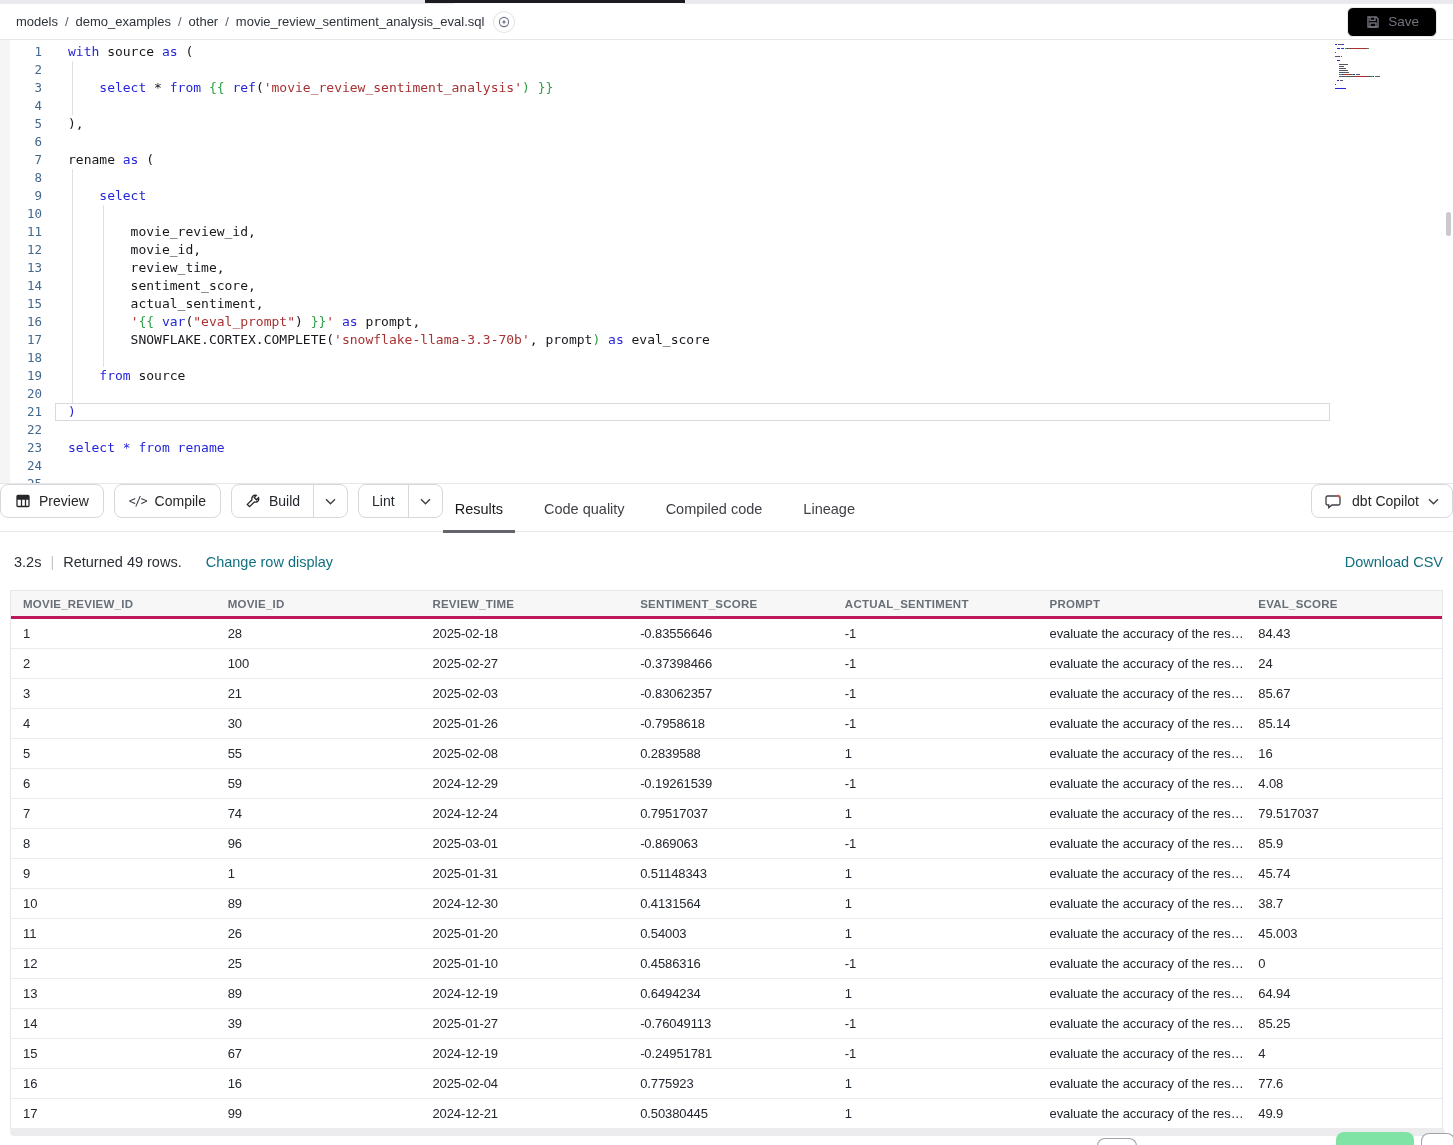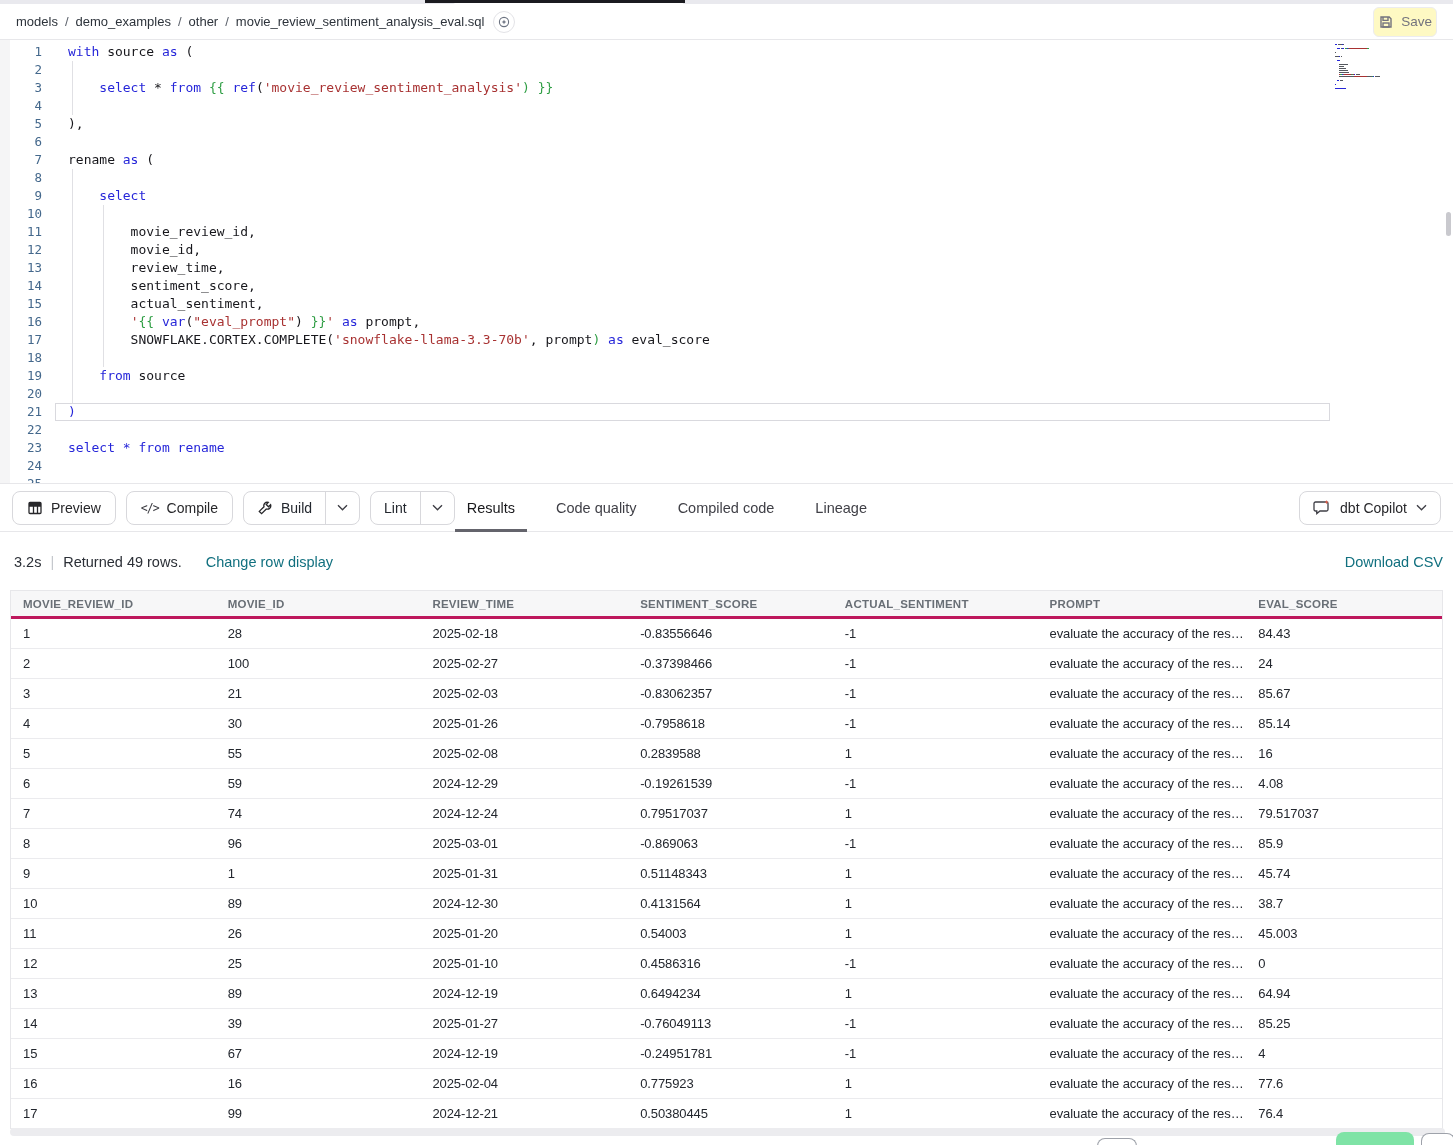--- a/index.html
+++ b/index.html
@@ -13,21 +13,21 @@
   #topstrip .seg-dark { position:absolute; left:425px; top:0; width:260px; height:3px; background:#1b1b20; }
 
   
   #header { position:absolute; left:0; top:4px; width:1453px; height:36px; background:#fff;
     border-bottom:1px solid #e7e7ea; display:flex; align-items:center; padding:0 16px; }
   #breadcrumb { display:flex; align-items:center; gap:7px; font-size:13px; color:#2d333b;justify-content:center; }
   .bc-seg { cursor:pointer; }
   .bc-sep { color:#5b616b; }
   #copilot-badge { width:22px; height:22px; border-radius:50%; border:1px solid #e3e3e7;
     display:flex; align-items:center; justify-content:center; margin-left:9px; cursor:pointer; background:#fff; }
-  #save-btn { margin-left:auto; height:30px; padding:0 4px; background:#fef9c3; border:1px solid #ececef;
+  #save-btn { margin-left:auto; height:30px; padding:0 17px; background:#000000; border:1px solid #ececef;
     border-radius:6px; display:flex; align-items:center; gap:7px; font-size:13.5px; color:#73737e; cursor:pointer; }
 
   
   #editor { position:absolute; left:0; top:40px; width:1453px; height:443px; background:#fff; overflow:hidden; }
   #gutter-strip { position:absolute; left:0; top:0; width:10px; height:443px; background:#f5f5f6; }
   #code-lines { position:absolute; left:0; top:3px; width:1453px; }
   .cl { position:relative; height:18px; line-height:18px; white-space:pre;
     font-family:"DejaVu Sans Mono", monospace; font-size:13px; }
   .cl .ln { position:absolute; left:10px; top:0; width:32px; text-align:right; color:#44688c; font-size:12.5px; }
   .cl .ct { position:absolute; left:68px; top:0; }
@@ -43,21 +43,21 @@
 
   #minimap { position:absolute; right:8px; top:4px; width:112px; height:54px; cursor:pointer; }
   .mrow { position:relative; height:2px; }
   .mrow i { position:absolute; top:0; height:1.4px; display:block; }
   .mb-k { background:#2626d9; } .mb-s { background:#a83232; } .mb-j { background:#2f9e44; } .mb-p { background:#55585e; }
 
   #editor-vscroll { position:absolute; right:2px; top:172px; width:5px; height:24px; background:#c9c9ce; border-radius:3px; }
 
   
   #toolbar { position:absolute; left:0; top:483px; width:1453px; height:49px; background:#fff;
-    border-top:1px solid #e7e7ea; border-bottom:1px solid #e7e7ea; display:flex; align-items:center; padding:0 12px; }
+    border-top:1px solid #e7e7ea; border-bottom:1px solid #e7e7ea; display:flex; align-items:flex-start; padding:0 0; }
   .tb-btn { height:34px; border:1px solid #d8d8dc; border-radius:8px; background:#fff; display:flex;
     align-items:center; gap:8px; padding:0 14px; font-size:14px; color:#27272a; cursor:pointer; margin-right:10px; }
   .tb-split { height:34px; border:1px solid #d8d8dc; border-radius:8px; background:#fff; display:flex;
     align-items:stretch; margin-right:10px; overflow:hidden; }
   .tb-split .main { display:flex; align-items:center; gap:8px; padding:0 13px; font-size:14px; cursor:pointer; }
   .tb-split .chev { display:flex; align-items:center; padding:0 11px; border-left:1px solid #d8d8dc; cursor:pointer; }
   .compile-glyph { font-family:"DejaVu Sans Mono", monospace; font-size:11.5px; color:#3a3a40; letter-spacing:-1px; }
   #tabs { display:flex; align-items:stretch; height:49px; }
   .tab { display:flex; align-items:center; padding:0 2px; margin-right:37px; font-size:14.5px;
     color:#3f3f46; cursor:pointer; position:relative; }
@@ -518,21 +518,21 @@
       </div>
       <div class="tr">
         <div class="td c0">17</div>
         <div class="td c1">99</div>
         <div class="td c2">2024-12-21</div>
         <div class="td c3">0.50380445</div>
         <div class="td c4">1</div>
         <div class="td c5 prompt">
           <span class="ptx">evaluate the accuracy of the res…</span>
         </div>
-        <div class="td c6">76.4</div>
+        <div class="td c6">49.9</div>
       </div>
     </div>
 </div>
 
 <div id="hscroll"></div>
 <div id="fab-mid"></div>
 <div id="fab-green"></div>
 <div id="fab-right"></div>
 
 </body></html>

